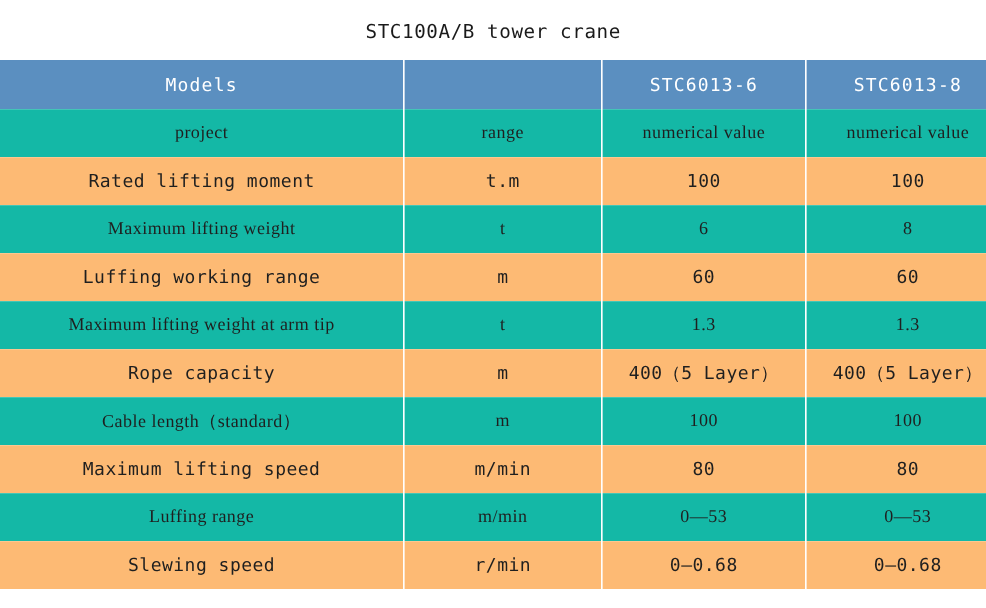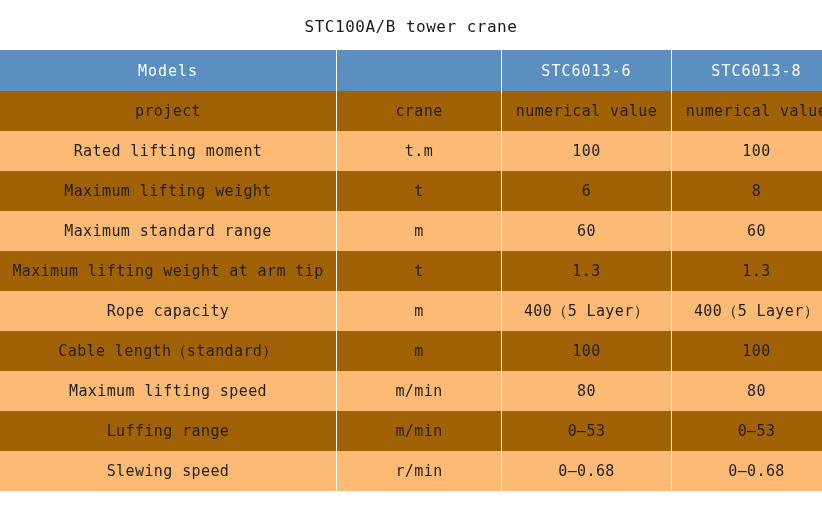--- a/index.html
+++ b/index.html
@@ -50,21 +50,22 @@
     border-right: none;
   }
   tr.header-row td {
     background: #5b8fc0;
     color: #ffffff;
     font-size: 15px;
     height: 41px;
     letter-spacing: 1px;
   }
   tr.row-light td {
-    background: #a16207;
+    background: #14b8a6;
+    font-family: Liberation Serif, serif;
   }
   tr.row-dark td {
     background: #fdba74;
   }
   .col-a { width: 332px; }
   .col-b { width: 160px; }
   .col-c { width: 165px; }
   .col-d { width: 165px; }
 </style>
 </head>
@@ -78,41 +79,41 @@
     <tbody>
       <tr class="header-row">
         <td class="col-a">Models</td>
         <td class="col-b"></td>
         <td class="col-c">STC6013-6</td>
         <td class="col-d">STC6013-8</td>
       </tr>
 
       <tr class="row-light">
         <td class="col-a">project</td>
-        <td class="col-b">crane</td>
+        <td class="col-b">range</td>
         <td class="col-c">numerical value</td>
         <td class="col-d">numerical value</td>
       </tr>
 
       <tr class="row-dark">
         <td class="col-a">Rated lifting moment</td>
         <td class="col-b">t.m</td>
         <td class="col-c">100</td>
         <td class="col-d">100</td>
       </tr>
 
       <tr class="row-light">
         <td class="col-a">Maximum lifting weight</td>
         <td class="col-b">t</td>
         <td class="col-c">6</td>
         <td class="col-d">8</td>
       </tr>
 
       <tr class="row-dark">
-        <td class="col-a">Maximum standard range</td>
+        <td class="col-a">Luffing working range</td>
         <td class="col-b">m</td>
         <td class="col-c">60</td>
         <td class="col-d">60</td>
       </tr>
 
       <tr class="row-light">
         <td class="col-a">Maximum lifting weight at arm tip</td>
         <td class="col-b">t</td>
         <td class="col-c">1.3</td>
         <td class="col-d">1.3</td>

